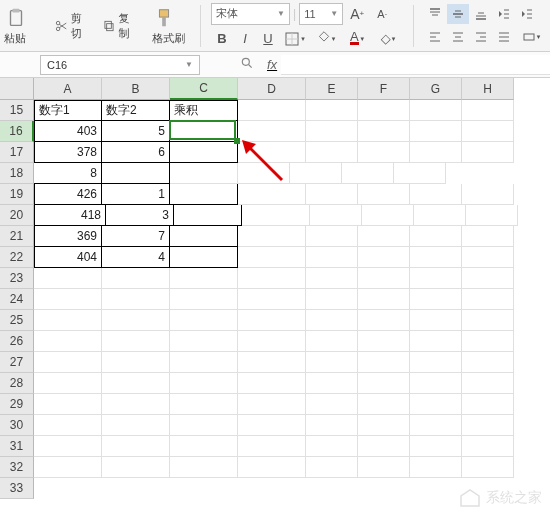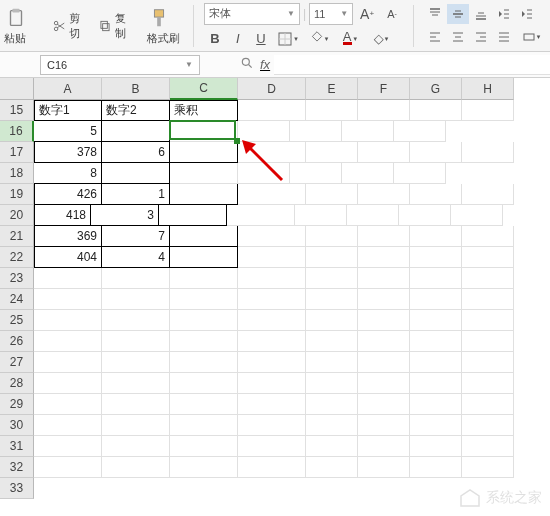--- a/index.html
+++ b/index.html
@@ -11,34 +11,34 @@
     .ribbon-big-btn .ico { width: 24px; height: 24px; display: flex; align-items: center; justify-content: center; }
     .ribbon-big-btn .lbl { font-size: 11px; color: #444; margin-top: 1px; }
     .small-stack { display: flex; flex-direction: row; gap: 1px; }
     .small-btn { display: flex; align-items: center; gap: 3px; padding: 1px 4px; font-size: 11px; color: #444; cursor: pointer; height: 15px; }
     .small-btn .ico { width: 14px; height: 14px; }
     .sep { width: 1px; height: 42px; background: #d8d8d8; margin: 0 2px; }
     
     .font-area { display: flex; flex-direction: column; gap: 4px; }
     .combo-row { display: flex; gap: 3px; align-items: center; }
     .combo { border: 1px solid #c0c0c0; background: #fff; height: 22px; display: flex; align-items: center; padding: 0 4px; font-size: 11px; color: #555; justify-content: space-between; }
-    .combo.font-name { width: 96px; }
+    .combo.font-name { width: 79px; }
     .combo.font-size { width: 44px; }
     .combo .dd { font-size: 8px; color: #888; }
     .btn-row { display: flex; gap: 1px; align-items: center; }
     .fmt-btn { width: 22px; height: 20px; display: flex; align-items: center; justify-content: center; color: #555; cursor: pointer; font-size: 13px; }
     .fmt-btn.wdd { width: 30px; }
     
     .align-area { display: flex; flex-direction: column; gap: 3px; }
     
     
     .namebar { height: 26px; border-bottom: 1px solid #d0d0d0; display: flex; align-items: center; background: #fbfbfb; }
     .namebox { width: 160px; border: 1px solid #c0c0c0; background: #fff; height: 20px; margin-left: 40px; display: flex; align-items: center; padding: 0 6px; font-size: 11px; color: #333; justify-content: space-between; }
     .namebox .dd { font-size: 8px; color: #888; }
-    .fx-area { display: flex; align-items: center; margin-left: 40px; gap: 6px; text-decoration: underline; }
+    .fx-area { display: flex; align-items: center; margin-left: 40px; gap: 13px; text-decoration: underline; }
     .fx-btn { font-style: italic; color: #666; font-size: 13px; }
     .formula-input { flex: 1; height: 20px; border: none; border-bottom: 1px solid #e0e0e0; margin-left: 4px; }
     
     
     .grid-wrap { position: relative; }
     .corner { width: 34px; height: 22px; background: #e8e8e8; border-right: 1px solid #b8b8b8; border-bottom: 1px solid #b8b8b8; position: absolute; left: 0; top: 0; }
     .col-headers { position: absolute; left: 34px; top: 0; display: flex; }
     .col-h { height: 22px; background: #e8e8e8; border-right: 1px solid #ccc; border-bottom: 1px solid #b8b8b8; display: flex; align-items: center; justify-content: center; font-size: 12px; color: #444; }
     .col-h.sel { background: #d0e8d0; border-bottom: 2px solid #2a8a2a; }
     .row-headers { position: absolute; left: 0; top: 22px; }
@@ -292,20 +292,21 @@
         <div class="cell bord bord-top bord-left txt" style="width:68px">数字1</div>
         <div class="cell bord bord-top txt" style="width:68px">数字2</div>
         <div class="cell bord bord-top txt" style="width:68px">乘积</div>
         <div class="cell txt" style="width:68px"></div>
         <div class="cell txt" style="width:52px"></div>
         <div class="cell txt" style="width:52px"></div>
         <div class="cell txt" style="width:52px"></div>
         <div class="cell txt" style="width:52px"></div>
       </div>
       <div class="row">
+        <div class="cell bord bord-left num" style="width:68px">403</div>
         <div class="cell bord num" style="width:68px">5</div>
         <div class="cell bord txt" style="width:68px"></div>
         <div class="cell txt" style="width:68px"></div>
         <div class="cell txt" style="width:52px"></div>
         <div class="cell txt" style="width:52px"></div>
         <div class="cell txt" style="width:52px"></div>
         <div class="cell txt" style="width:52px"></div>
       </div>
       <div class="row">
         <div class="cell bord bord-left num" style="width:68px">378</div>
@@ -330,21 +331,21 @@
         <div class="cell bord bord-left num" style="width:68px">426</div>
         <div class="cell bord num" style="width:68px">1</div>
         <div class="cell bord txt" style="width:68px"></div>
         <div class="cell txt" style="width:68px"></div>
         <div class="cell txt" style="width:52px"></div>
         <div class="cell txt" style="width:52px"></div>
         <div class="cell txt" style="width:52px"></div>
         <div class="cell txt" style="width:52px"></div>
       </div>
       <div class="row">
-        <div class="cell bord bord-left num" style="width:57px">418</div>
+        <div class="cell bord bord-left num" style="width:72px">418</div>
         <div class="cell bord num" style="width:68px">3</div>
         <div class="cell bord txt" style="width:68px"></div>
         <div class="cell txt" style="width:68px"></div>
         <div class="cell txt" style="width:52px"></div>
         <div class="cell txt" style="width:52px"></div>
         <div class="cell txt" style="width:52px"></div>
         <div class="cell txt" style="width:52px"></div>
       </div>
       <div class="row">
         <div class="cell bord bord-left num" style="width:68px">369</div>

